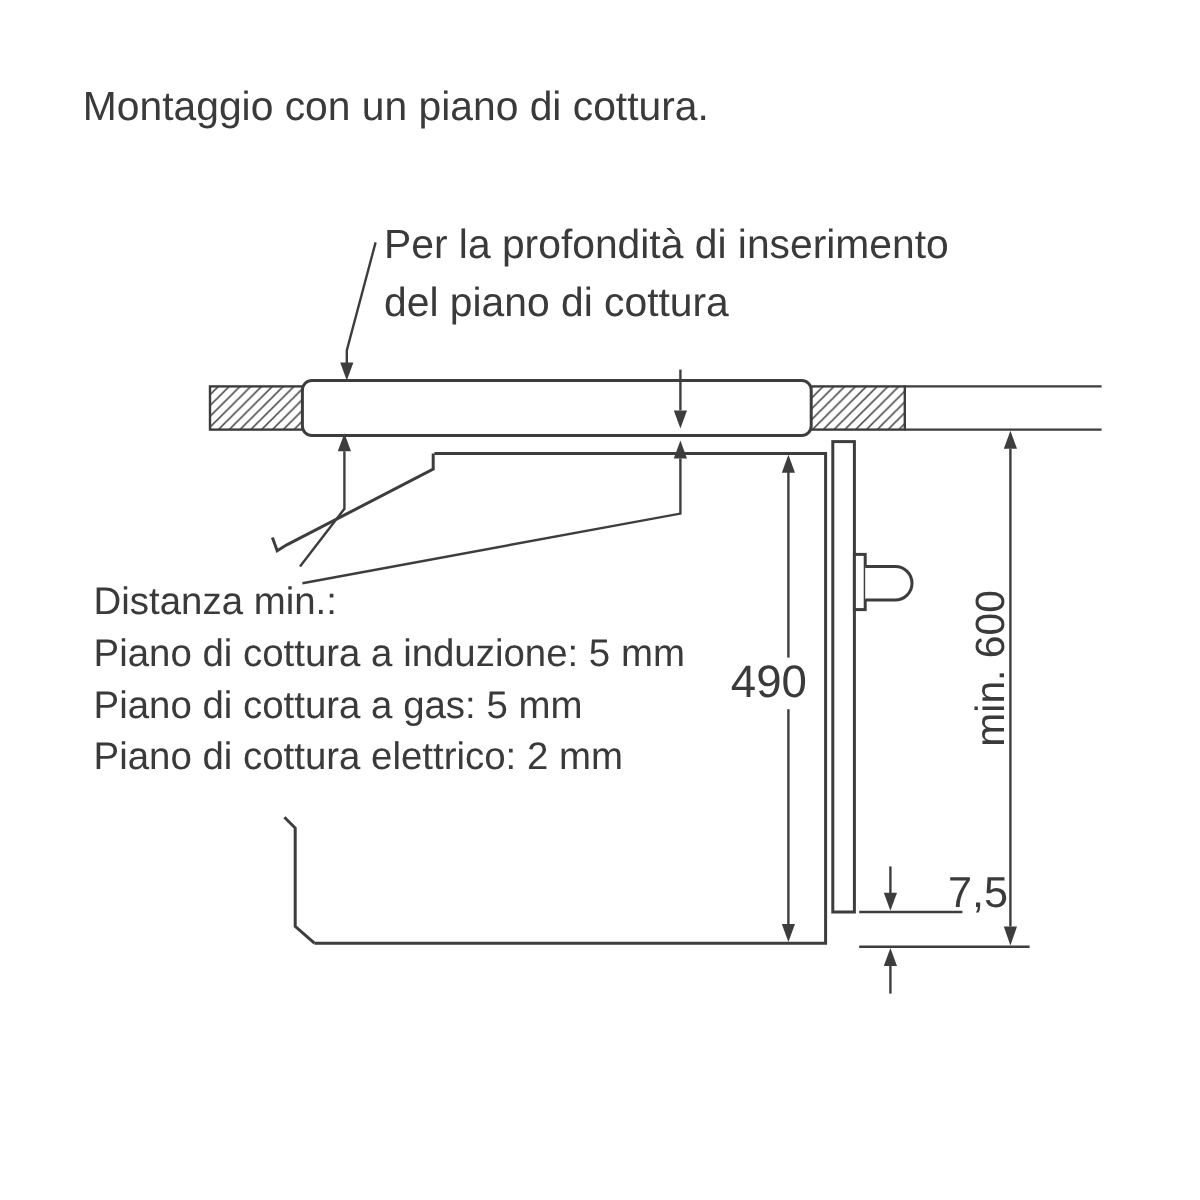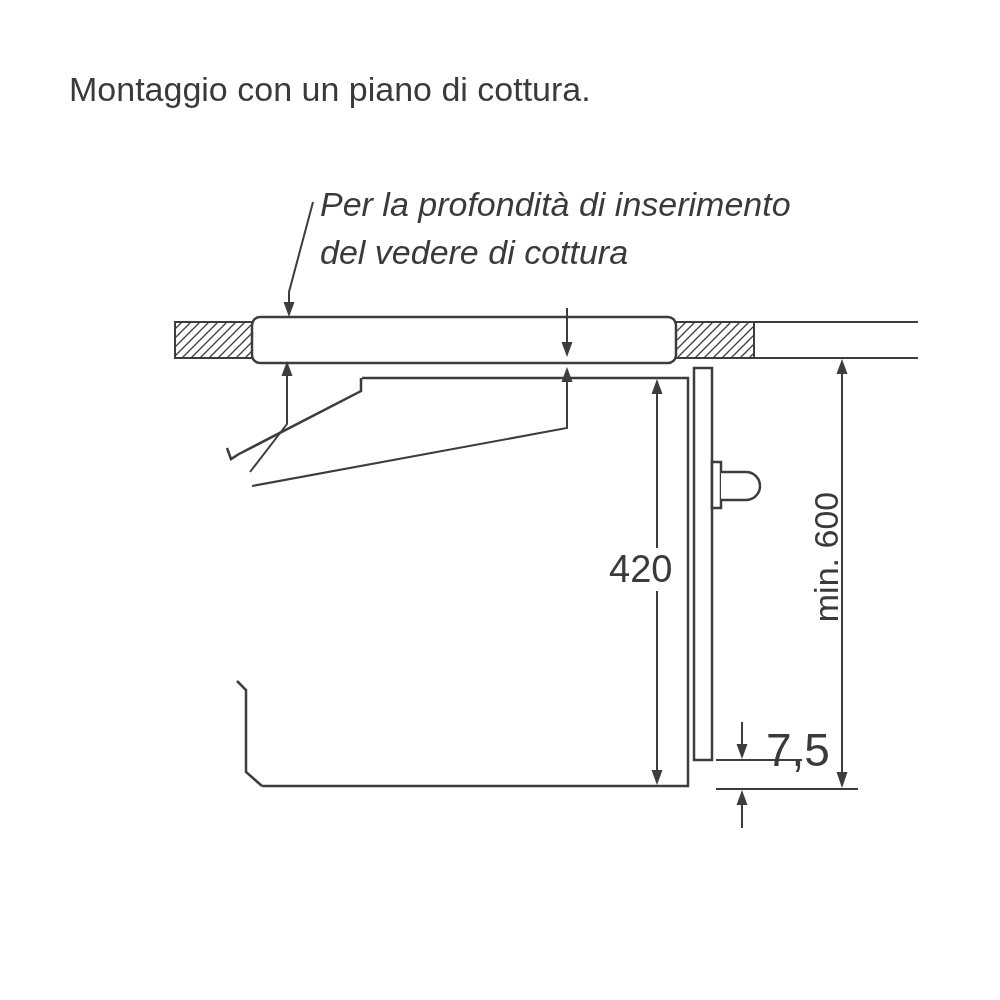--- a/index.html
+++ b/index.html
@@ -19,31 +19,31 @@
   .stage svg{
     position:absolute;left:0;top:0;
     color:var(--line-color,#3d3d3d);
   }
   .t{
     position:absolute;
     color:var(--text-color,#3a3a3a);
     white-space:nowrap;
   }
   .title{left:69px;top:70px;font-size:34px;}
-  .note{left:320px;top:180px;font-size:34px;line-height:48px;font-style:italic;}
+  .note{left:320px;top:180px;font-size:34px;line-height:48px;}
   .clearance{left:78px;top:480px;font-size:32px;line-height:43px;}
   .dim-570{
     left:604px;top:548px;font-size:38px;
     background:var(--bg-color,#fff);padding:0 5px;
   }
   .dim-min600{
     left:826px;top:557px;font-size:34px;
     transform:translate(-50%,-50%) rotate(-90deg);
   }
-  .dim-75{left:766px;top:723px;font-size:46px;}
+  .dim-75{left:790px;top:723px;font-size:36px;}
   .footer{left:600px;top:895px;font-size:35px;}
 </style>
 </head>
 <body>
 
 <div class="stage">
 
   <svg width="1000" height="1000" viewBox="0 0 1000 1000">
     <defs>
       <pattern id="hatch" width="9" height="9" patternUnits="userSpaceOnUse">
@@ -111,21 +111,27 @@
       <polygon points="742,759 736.5,744 747.5,744" fill="currentColor"></polygon>
       <path d="M742,828 V804" fill="none" stroke="currentColor" stroke-width="2"></path>
       <polygon points="742,790 736.5,805 747.5,805" fill="currentColor"></polygon>
     </g>
   </svg>
 
   <div class="t title">Montaggio con un piano di cottura.</div>
 
   <div class="t note">
     <div>Per la profondità di inserimento</div>
-    <div>del vedere di cottura</div>
+    <div>del piano di cottura</div>
   </div>
 
+  <div class="t clearance">
+    <div>Distanza min.:</div>
+    <div>Piano di cottura a induzione: 5 mm</div>
+    <div>Piano di cottura a gas: 5 mm</div>
+    <div>Piano di cottura elettrico: 2 mm</div>
+  </div>
 
-  <div class="t dim-570">420</div>
+  <div class="t dim-570">490</div>
   <div class="t dim-min600">min. 600</div>
   <div class="t dim-75">7,5</div>
 
 </div>
 
 </body></html>

